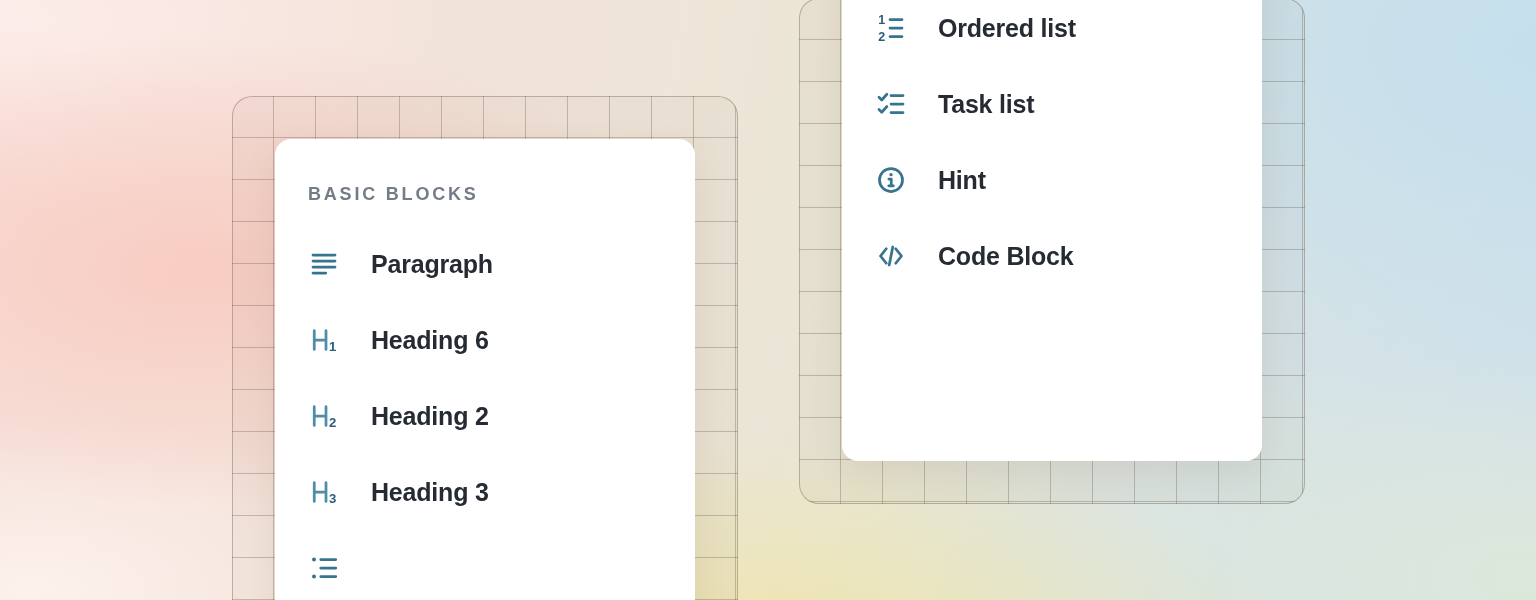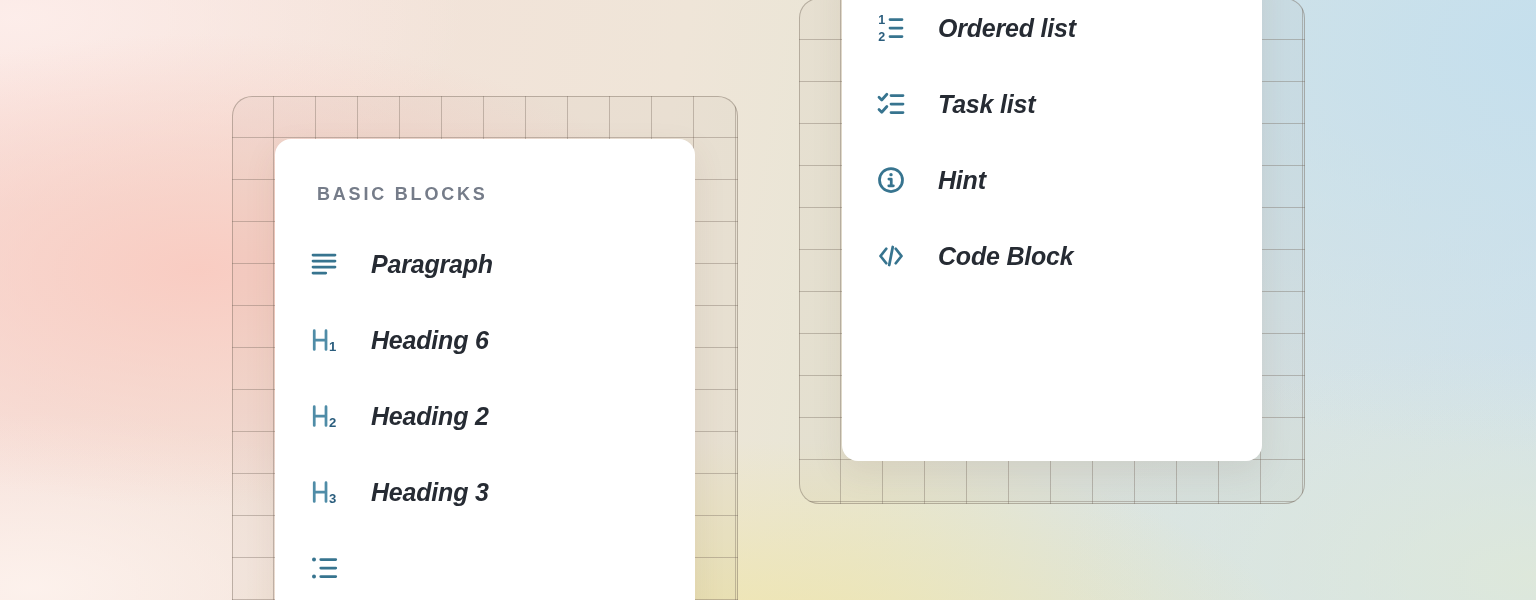--- a/index.html
+++ b/index.html
@@ -25,27 +25,27 @@
   }
   .panel-left{left:232px;top:96px;width:504px;height:560px;}
   .panel-right{left:799px;top:-2px;width:504px;height:504px;}
   .card{
     position:absolute;background:#ffffff;border-radius:16px;
     box-shadow:0 12px 32px rgba(120,82,62,.10);box-sizing:border-box;
   }
   .card-left{left:274px;top:138px;width:420px;height:520px;}
   .card-right{left:841px;top:-44px;width:420px;height:504px;padding-top:33px;}
   .card-label{
-    margin:45px 0 22px 42px;font-size:18px;font-weight:700;letter-spacing:2.8px;
+    margin:45px 0 22px 33px;font-size:18px;font-weight:700;letter-spacing:2.8px;
     color:#757c89;line-height:20px;white-space:nowrap;
   }
   .menu-item{display:flex;align-items:center;height:76px;padding-left:32px;cursor:pointer;}
   .icon{width:34px;height:34px;display:flex;align-items:center;justify-content:center;margin-right:30px;flex:none;}
   .icon svg{display:block;}
-  .item-label{font-size:25px;font-weight:600;color:#262b33;letter-spacing:-0.2px;white-space:nowrap;line-height:1;font-style:italic;}
+  .item-label{font-size:25px;font-weight:600;color:#262b33;letter-spacing:-0.2px;white-space:nowrap;line-height:1;}
   .st{fill:none;stroke:#37748f;stroke-width:2.2;stroke-linecap:round;stroke-linejoin:round;}
   .stl{fill:none;stroke:#4f8ca7;stroke-width:2.2;stroke-linecap:round;stroke-linejoin:round;}
   .fl{fill:#37748f;stroke:none;}
   .digit{font-family:"Liberation Sans",sans-serif;font-weight:700;fill:#2a5d7d;stroke:none;}
 </style>
 </head>
 <body>
 
 <div class="stage">
 

